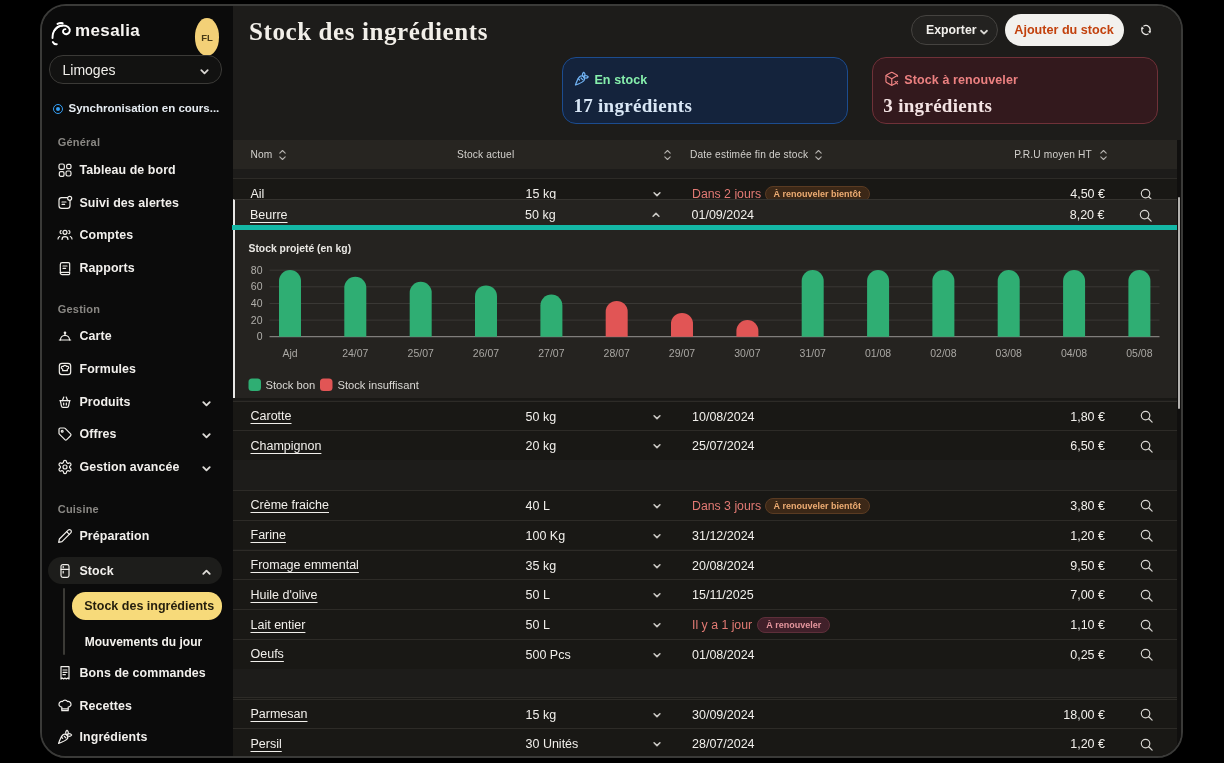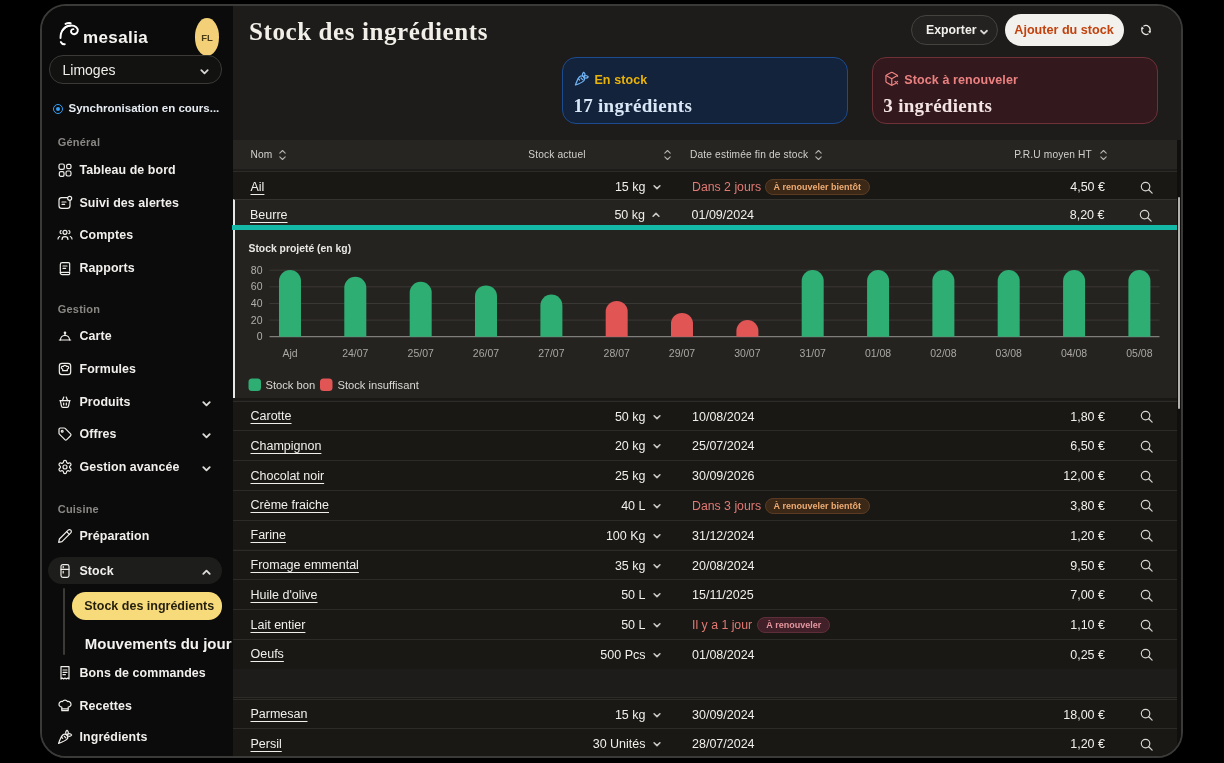--- a/index.html
+++ b/index.html
@@ -9,31 +9,31 @@
 .mi{position:absolute;left:14.5px;height:18px;display:flex;align-items:center;gap:7px;color:#f2f0ed;font-size:12.4px;font-weight:700;letter-spacing:.1px;white-space:nowrap}
 .mi svg{position:relative !important;left:0 !important;top:0 !important;flex:0 0 auto}
 .slab{position:absolute;left:15.8px;color:#8a8884;font-size:11px;font-weight:600;letter-spacing:.2px}
 .card{position:absolute;top:51px;height:66.5px;border-radius:14px}
 .clab{position:absolute;left:31px;top:14.5px;font-size:12.5px;font-weight:600;letter-spacing:.1px}
 .cval{position:absolute;left:10px;top:36.5px;font-family:"Liberation Serif",serif;font-weight:700;font-size:19px;letter-spacing:.3px}
 .thead{position:absolute;left:0;top:134px;width:944.7px;height:29.2px;background:#272521}
 .thc{position:absolute;top:8.5px;font-size:10.2px;color:#d2d0cc;font-weight:500;letter-spacing:.15px}
 .row,.rowg{position:absolute;left:0;width:944.7px;height:29.8px;background:#191815;border-top:1px solid #2d2b27}
 .nm{position:absolute;left:18px;top:7.5px;font-size:12.5px;color:#f1efeb;text-decoration:underline;text-underline-offset:2.5px;text-decoration-thickness:1px}
-.stk{position:absolute;left:293px;width:120px;top:8px;font-size:12.5px;color:#f1efeb;text-align:right}
+.stk{position:absolute;left:293px;width:120px;top:8px;font-size:12.5px;color:#f1efeb;}
 .dt{position:absolute;left:459.5px;top:8px;font-size:12.5px;color:#f1efeb}
 .red{position:absolute;left:459.5px;top:8px;font-size:12.3px;color:#e27a74}
 .pr{position:absolute;left:752.5px;width:120px;top:8px;font-size:12.5px;color:#f1efeb;text-align:right}
 .bdg1{position:absolute;top:7px;height:16px;line-height:15px;padding:0 8px;border-radius:8.5px;background:#3c2817;border:1px solid #5a3b22;color:#edac73;font-size:9px;font-weight:700}
 .bdg2{position:absolute;top:7px;height:16px;line-height:15px;padding:0 8px;border-radius:9px;background:#41202a;border:1px solid #5e2f3a;color:#e5969e;font-size:9px;font-weight:700}
 </style></head><body>
 <div class="win">
 
 <div class="sb">
-<div style="position:absolute;left:17px;top:15px;display:flex;align-items:flex-end;gap:3px">
+<div style="position:absolute;left:9px;top:15px;display:flex;align-items:flex-start;gap:3px">
         <svg width="21" height="27" viewBox="0 0 21 27" fill="none" stroke="#ffffff" stroke-width="1.9" stroke-linecap="round">
           <path d="M1.5 17C1.5 9.5 6 4.5 12 4.5c4.5 0 7.5 2.6 6.7 5.8-.7 2.8-4.2 3.8-6 1.9-1.5-1.6-.5-4.2 1.7-4.1"></path>
           <path d="M3.5 9.5C5.5 6.5 8.5 4.8 11.5 4.6"></path>
           <path d="M6.5 2.9c1.8-.9 3.6-1.1 5.2-.7"></path>
           <path d="M1.8 21c.8 1.6 2.3 2.4 4 2.2"></path>
         </svg>
         <span style="color:#f7f5f2;font-size:17px;font-weight:700;letter-spacing:.4px">mesalia</span>
       </div>
 <div style="position:absolute;left:152.8px;top:12.3px;width:24.5px;height:38px;border-radius:50%;background:#f3d077;display:flex;align-items:center;justify-content:center;color:#4a3c17;font-size:9.5px;font-weight:700">FL</div>
 <div style="position:absolute;left:6.5px;top:49px;width:173.5px;height:28.5px;border-radius:14px;border:1.2px solid #3b3a37;background:#121211">
@@ -147,21 +147,21 @@
         </svg>
         <span>Stock</span>
       </div>
 <svg style="position:absolute;left:159px;top:561px" width="11" height="11" viewBox="0 0 24 24" fill="none" stroke="#dddbd7" stroke-width="4.1" stroke-linecap="round" stroke-linejoin="round">
         <path d="M5 15l7-7 7 7"></path>
       </svg>
 <div style="position:absolute;left:21.4px;top:582px;width:2px;height:66.5px;background:#3b3a36;border-radius:1px"></div>
 <div style="position:absolute;left:29.6px;top:586.2px;width:150.2px;height:27.4px;border-radius:13.5px;background:#f7da7a">
         <span style="position:absolute;left:12.7px;top:6.6px;color:#241e0d;font-size:12.5px;font-weight:700">Stock des ingrédients</span>
       </div>
-<span style="position:absolute;left:42.8px;top:628.6px;color:#f4f2ee;font-size:15px;font-weight:700">Mouvements du jour</span>
+<span style="position:absolute;left:42.8px;top:628.6px;color:#f4f2ee;font-size:12px;font-weight:700">Mouvements du jour</span>
 <div class="mi" style="top:658px">
         <svg style="position:absolute;left:0px;top:1px" width="16" height="16" viewBox="0 0 24 24" fill="none" stroke="#f0eeea" stroke-width="1.8" stroke-linecap="round" stroke-linejoin="round">
           <path d="M6 2.5h12v18.5l-2-1.4-2 1.4-2-1.4-2 1.4-2-1.4-2 1.4z"></path>
           <path d="M9 7.5h6M9 11h6M9 14.5h3.5"></path>
         </svg>
         <span>Bons de commandes</span>
       </div>
 <div class="mi" style="top:690.7px">
         <svg style="position:absolute;left:0px;top:1px" width="16" height="16" viewBox="0 0 24 24" fill="none" stroke="#f0eeea" stroke-width="1.8" stroke-linecap="round" stroke-linejoin="round">
           <path d="M7.2 13.6a4.2 4.2 0 1 1 .9-8.3 4.8 4.8 0 0 1 7.8 0 4.2 4.2 0 1 1 .9 8.3V19H7.2z"></path>
@@ -194,56 +194,56 @@
         <polygon points="20.6,13.2 19.2,18.2 15.3,14.6" fill="#e8e6e2" stroke="none"></polygon>
         <polygon points="3.4,10.8 4.8,5.8 8.7,9.4" fill="#e8e6e2" stroke="none"></polygon>
       </svg>
 <div class="card" style="left:329.9px;width:286px;background:#14233c;border:1.2px solid #1c4c8f">
         <svg style="position:absolute;left:10.5px;top:13px" width="15.5" height="15.5" viewBox="0 0 24 24" fill="none" stroke="#6fb0f0" stroke-width="2.0" stroke-linecap="round" stroke-linejoin="round">
           <path d="M2.3 21.7s9.8-3.5 12.7-6.4a4.5 4.5 0 0 0-6.4-6.3C5.8 11.8 2.3 21.7 2.3 21.7z"></path>
           <path d="M8.6 14l-2-2M13.3 13.4l-2.4-2.5"></path>
           <path d="M22 9s-1.3-2-3.5-2S15 9 15 9s1.3 2 3.5 2S22 9 22 9z"></path>
           <path d="M15 2s-2 1.3-2 3.5S15 9 15 9s2-1.8 2-3.5C17 3.3 15 2 15 2z"></path>
         </svg>
-        <span class="clab" style="color:#eab308">En stock</span>
+        <span class="clab" style="color:#86efac">En stock</span>
         <span class="cval" style="color:#d9e7f6">17 ingrédients</span>
       </div>
 <div class="card" style="left:639.8px;width:285.7px;background:#33191d;border:1.2px solid #6f3138">
         <svg style="position:absolute;left:10.5px;top:13px" width="15.5" height="15.5" viewBox="0 0 24 24" fill="none" stroke="#ec8181" stroke-width="1.9" stroke-linecap="round" stroke-linejoin="round">
           <path d="M21 8a2 2 0 0 0-1-1.73l-7-4a2 2 0 0 0-2 0l-7 4A2 2 0 0 0 3 8v8a2 2 0 0 0 1 1.73l7 4a2 2 0 0 0 2 0l3-1.7"></path>
           <path d="M3.3 7l8.7 5 8.7-5"></path>
           <path d="M12 22V12"></path>
           <path d="M17 16l4 4M21 16l-4 4"></path>
         </svg>
         <span class="clab" style="color:#ec8181">Stock à renouveler</span>
         <span class="cval" style="color:#f4e4e4">3 ingrédients</span>
       </div>
 <div class="thead">
         <span class="thc" style="left:18px">Nom</span>
         <svg style="position:absolute;left:45.5px;top:9px" width="9" height="12" viewBox="0 0 9 12" fill="none" stroke="#b3b1ad" stroke-width="1.1" stroke-linecap="round" stroke-linejoin="round">
           <path d="M1.8 4.2l2.7-2.7 2.7 2.7"></path>
           <path d="M1.8 7.8l2.7 2.7 2.7-2.7"></path>
         </svg>
-        <span class="thc" style="left:224.5px;width:200px;text-align:center">Stock actuel</span>
+        <span class="thc" style="left:224.5px;width:200px;text-align:left">Stock actuel</span>
         <svg style="position:absolute;left:430px;top:9px" width="9" height="12" viewBox="0 0 9 12" fill="none" stroke="#b3b1ad" stroke-width="1.1" stroke-linecap="round" stroke-linejoin="round">
           <path d="M1.8 4.2l2.7-2.7 2.7 2.7"></path>
           <path d="M1.8 7.8l2.7 2.7 2.7-2.7"></path>
         </svg>
         <span class="thc" style="left:457.5px">Date estimée fin de stock</span>
         <svg style="position:absolute;left:581px;top:9px" width="9" height="12" viewBox="0 0 9 12" fill="none" stroke="#b3b1ad" stroke-width="1.1" stroke-linecap="round" stroke-linejoin="round">
           <path d="M1.8 4.2l2.7-2.7 2.7 2.7"></path>
           <path d="M1.8 7.8l2.7 2.7 2.7-2.7"></path>
         </svg>
         <span class="thc" style="left:659.5px;width:200px;text-align:right">P.R.U moyen HT</span>
         <svg style="position:absolute;left:866px;top:9px" width="9" height="12" viewBox="0 0 9 12" fill="none" stroke="#b3b1ad" stroke-width="1.1" stroke-linecap="round" stroke-linejoin="round">
           <path d="M1.8 4.2l2.7-2.7 2.7 2.7"></path>
           <path d="M1.8 7.8l2.7 2.7 2.7-2.7"></path>
         </svg>
       </div>
-<div class="row" style="top:165px">
+<div class="row" style="top:172px">
         <span class="nm">Ail</span>
         <span class="stk">15 kg</span>
         <svg style="position:absolute;left:419px;top:10.2px" width="10" height="10" viewBox="0 0 24 24" fill="none" stroke="#c9c7c3" stroke-width="3.8" stroke-linecap="round" stroke-linejoin="round">
           <path d="M5 9l7 7 7-7"></path>
         </svg>
         <span class="red">Dans 2 jours</span>
         <span class="bdg1" style="left:532px">À renouveler bientôt</span>
         <span class="pr">4,50 €</span>
         <svg style="position:absolute;left:906px;top:7.5px" width="15" height="15" viewBox="0 0 24 24" fill="none" stroke="#d8d6d2" stroke-width="1.9" stroke-linecap="round">
           <circle cx="10.5" cy="10.5" r="6.8"></circle>
@@ -330,33 +330,20 @@
         <svg style="position:absolute;left:419px;top:10.2px" width="10" height="10" viewBox="0 0 24 24" fill="none" stroke="#c9c7c3" stroke-width="3.8" stroke-linecap="round" stroke-linejoin="round">
           <path d="M5 9l7 7 7-7"></path>
         </svg>
         <span class="dt">25/07/2024</span>
         <span class="pr">6,50 €</span>
         <svg style="position:absolute;left:906px;top:7.5px" width="15" height="15" viewBox="0 0 24 24" fill="none" stroke="#d8d6d2" stroke-width="1.9" stroke-linecap="round">
           <circle cx="10.5" cy="10.5" r="6.8"></circle>
           <path d="M15.6 15.6L21 21"></path>
         </svg>
       </div>
-<div class="row" style="top:454.1px">
-        <span class="nm">Chocolat noir</span>
-        <span class="stk">25 kg</span>
-        <svg style="position:absolute;left:419px;top:10.2px" width="10" height="10" viewBox="0 0 24 24" fill="none" stroke="#c9c7c3" stroke-width="3.8" stroke-linecap="round" stroke-linejoin="round">
-          <path d="M5 9l7 7 7-7"></path>
-        </svg>
-        <span class="dt">30/09/2026</span>
-        <span class="pr">12,00 €</span>
-        <svg style="position:absolute;left:906px;top:7.5px" width="15" height="15" viewBox="0 0 24 24" fill="none" stroke="#d8d6d2" stroke-width="1.9" stroke-linecap="round">
-          <circle cx="10.5" cy="10.5" r="6.8"></circle>
-          <path d="M15.6 15.6L21 21"></path>
-        </svg>
-      </div>
 <div class="row" style="top:483.9px">
         <span class="nm">Crème fraiche</span>
         <span class="stk">40 L</span>
         <svg style="position:absolute;left:419px;top:10.2px" width="10" height="10" viewBox="0 0 24 24" fill="none" stroke="#c9c7c3" stroke-width="3.8" stroke-linecap="round" stroke-linejoin="round">
           <path d="M5 9l7 7 7-7"></path>
         </svg>
         <span class="red">Dans 3 jours</span>
         <span class="bdg1" style="left:532px">À renouveler bientôt</span>
         <span class="pr">3,80 €</span>
         <svg style="position:absolute;left:906px;top:7.5px" width="15" height="15" viewBox="0 0 24 24" fill="none" stroke="#d8d6d2" stroke-width="1.9" stroke-linecap="round">

